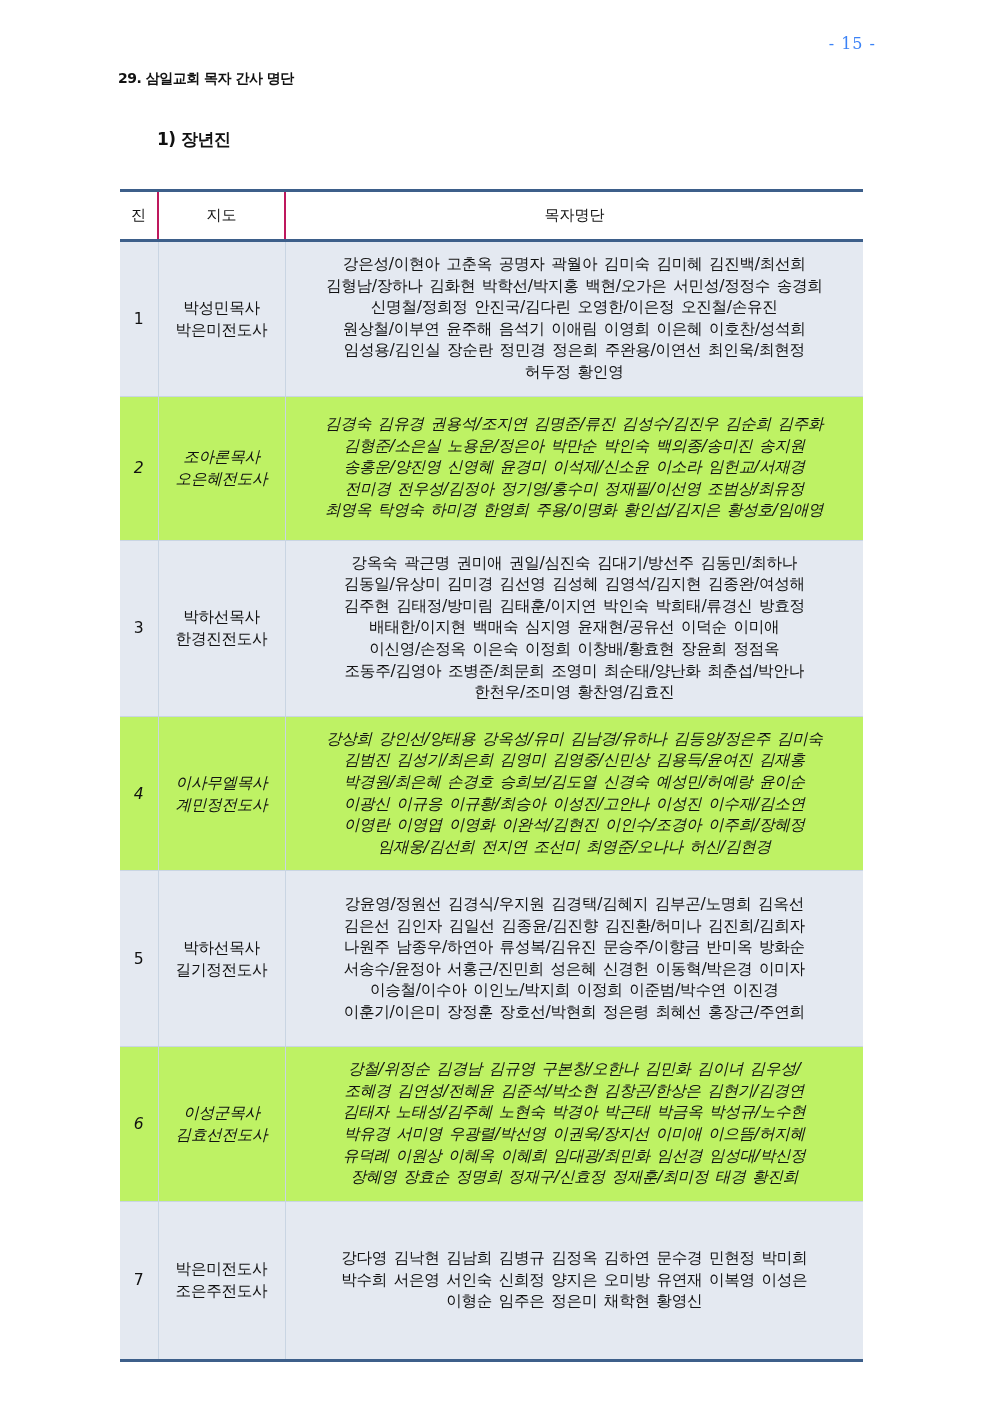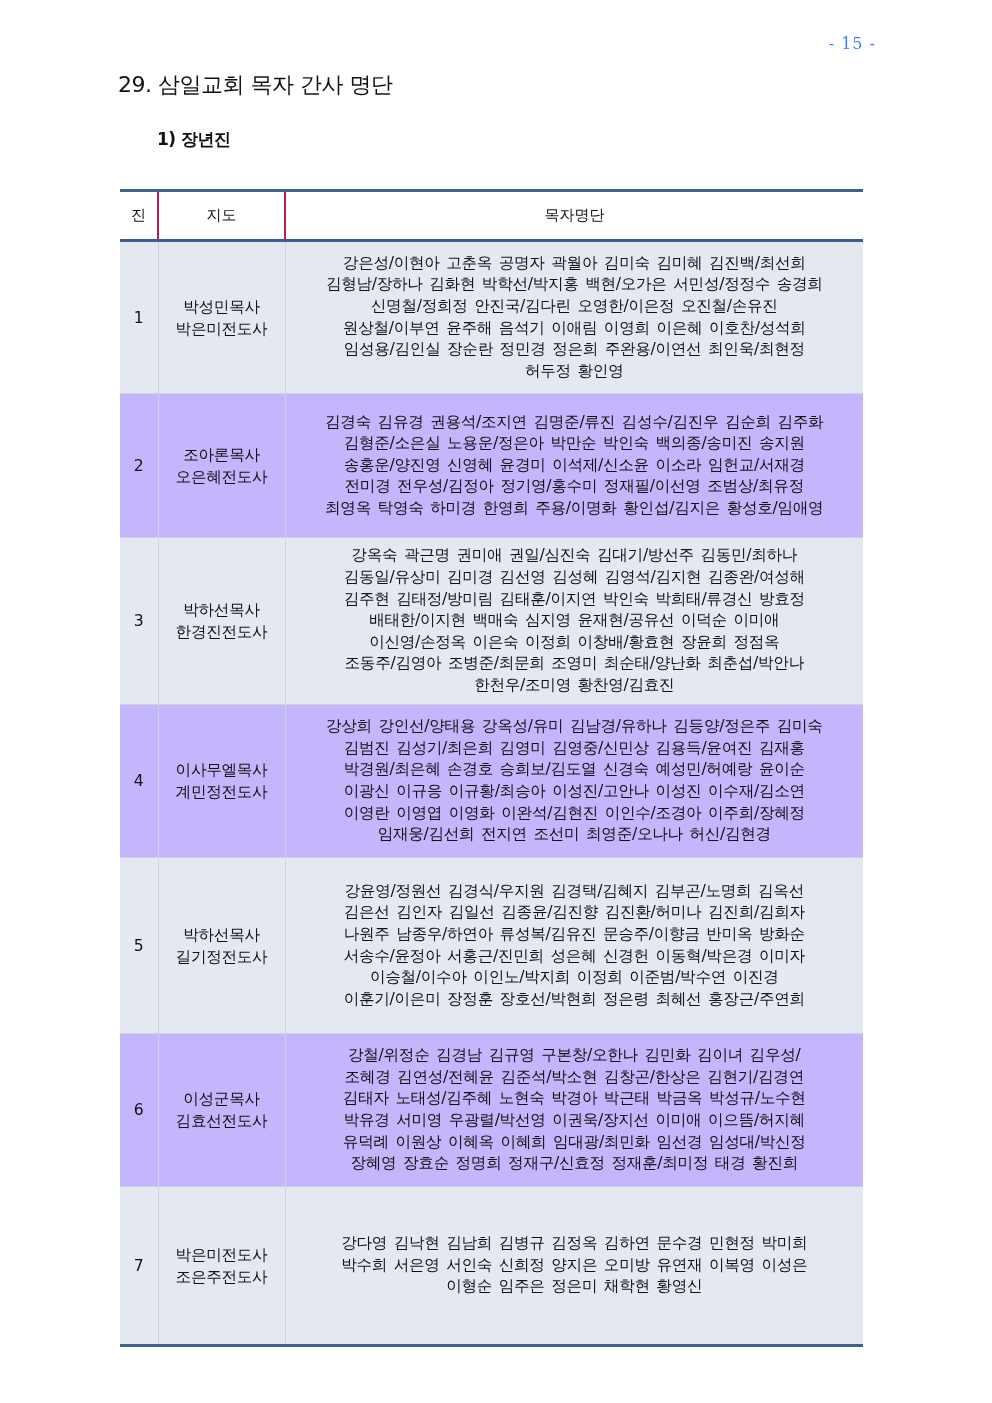--- a/index.html
+++ b/index.html
@@ -1,35 +1,35 @@
 <!DOCTYPE html>
 <html><head>
 <meta charset="utf-8">
 <style>
   html, body { margin:0; padding:0; background:#ffffff; }
   body { width:992px; height:1403px; position:relative; overflow:hidden;
          font-family:"DejaVu Sans", "Liberation Sans", sans-serif; color:#111; }
   .page-number { position:absolute; top:34px; left:806px; width:70px; text-align:right;
                  font-family:"DejaVu Serif", "Liberation Serif", serif; font-size:16px; color:#3b82f6; letter-spacing:1px; }
-  .section-title { position:absolute; top:70px; left:118px; font-size:22px; font-weight:normal; letter-spacing:-0.5px; }
+  .section-title { position:absolute; top:70px; left:118px; font-size:14px; font-weight:bold; letter-spacing:-0.5px; }
   .subsection-title { position:absolute; top:128px; left:125px; font-size:17px; font-weight:bold; letter-spacing:-0.5px;margin-left:32px; }
   table.roster { position:absolute; top:189px; left:120px; width:743px; border-collapse:collapse; table-layout:fixed; }
   table.roster col.c-no { width:38px; }
   table.roster col.c-leader { width:127px; }
   table.roster col.c-names { width:578px; }
   table.roster thead tr { border-top:3px solid #3d5f8a; border-bottom:3px solid #3d5f8a; }
   table.roster th { font-weight:normal; font-size:15px; height:45px; text-align:center; background:#ffffff;
                     border-left:2px solid #be185d; }
   table.roster th:first-child { border-left:none; }
   table.roster td { font-size:15.6px; text-align:center; vertical-align:middle;
-                    border-left:1px solid #c9d5e3; border-top:1px solid #c9d5e3; padding:0; }
+                    border-left:1px solid #c9d5e3; border-top:1px solid #c9d5e3; padding:12px; }
   table.roster td:first-child { border-left:none; }
   table.roster tbody tr:last-child { border-bottom:3px solid #3d5f8a; }
   table.roster tbody tr.shaded td { background:#e4e9f1; }
-  table.roster tbody tr.plain td { background:#c4b5fd; }
+  table.roster tbody tr.plain td { background:#bef264;font-style:italic; }
   td.c-no-cell { font-size:15px; }
   td.c-leader-cell { line-height:22px; font-size:15.5px;margin-left:15px; }
   td.c-names-cell { line-height:21.6px; padding:0 6px; }
   .names-line { display:block; white-space:nowrap; letter-spacing:-0.3px; word-spacing:2px; }
 </style>
 </head>
 <body>
 
 <div class="page-number">- 15 -</div>
 <div class="section-title">29. 삼일교회 목자 간사 명단</div>

